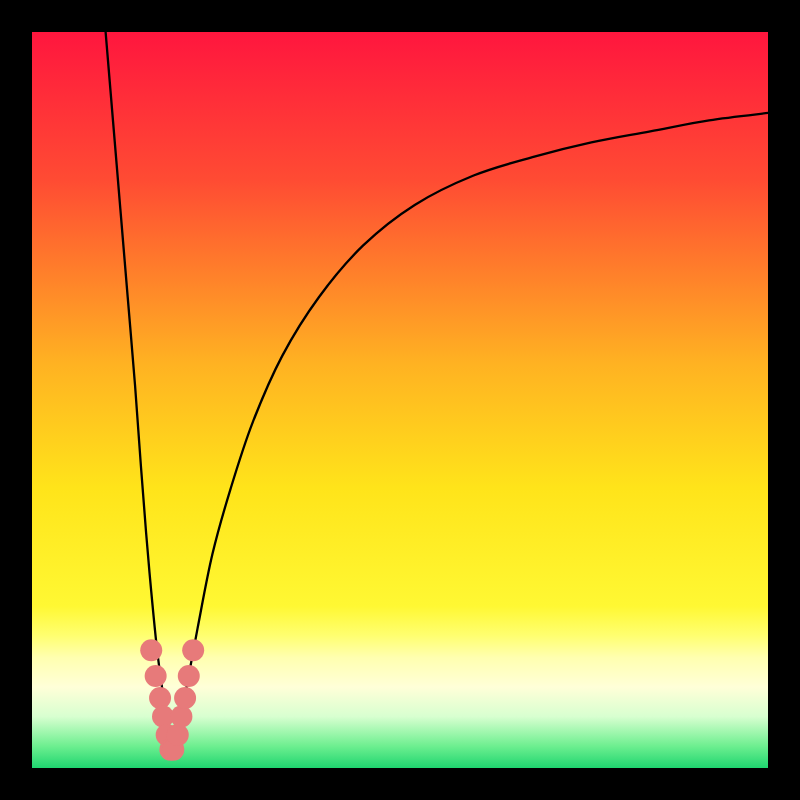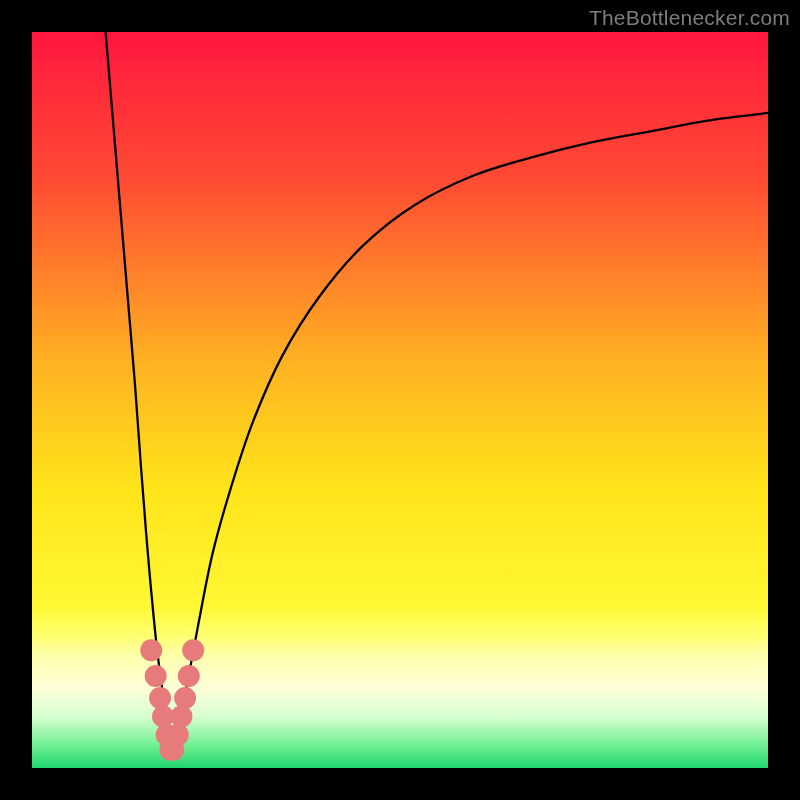--- a/index.html
+++ b/index.html
@@ -72,15 +72,14 @@
           <circle cx="141.31" cy="717.60" r="11" fill="#e77a7a"></circle>
           <circle cx="145.73" cy="702.88" r="11" fill="#e77a7a"></circle>
           <circle cx="149.41" cy="684.48" r="11" fill="#e77a7a"></circle>
           <circle cx="153.09" cy="666.08" r="11" fill="#e77a7a"></circle>
           <circle cx="156.77" cy="644.00" r="11" fill="#e77a7a"></circle>
           <circle cx="161.18" cy="618.24" r="11" fill="#e77a7a"></circle>
         </g>
     </svg>
   </div>
 
-  <div class="watermark">TheBottlenecker.com</div>
 
 </div>
 
 </body></html>

